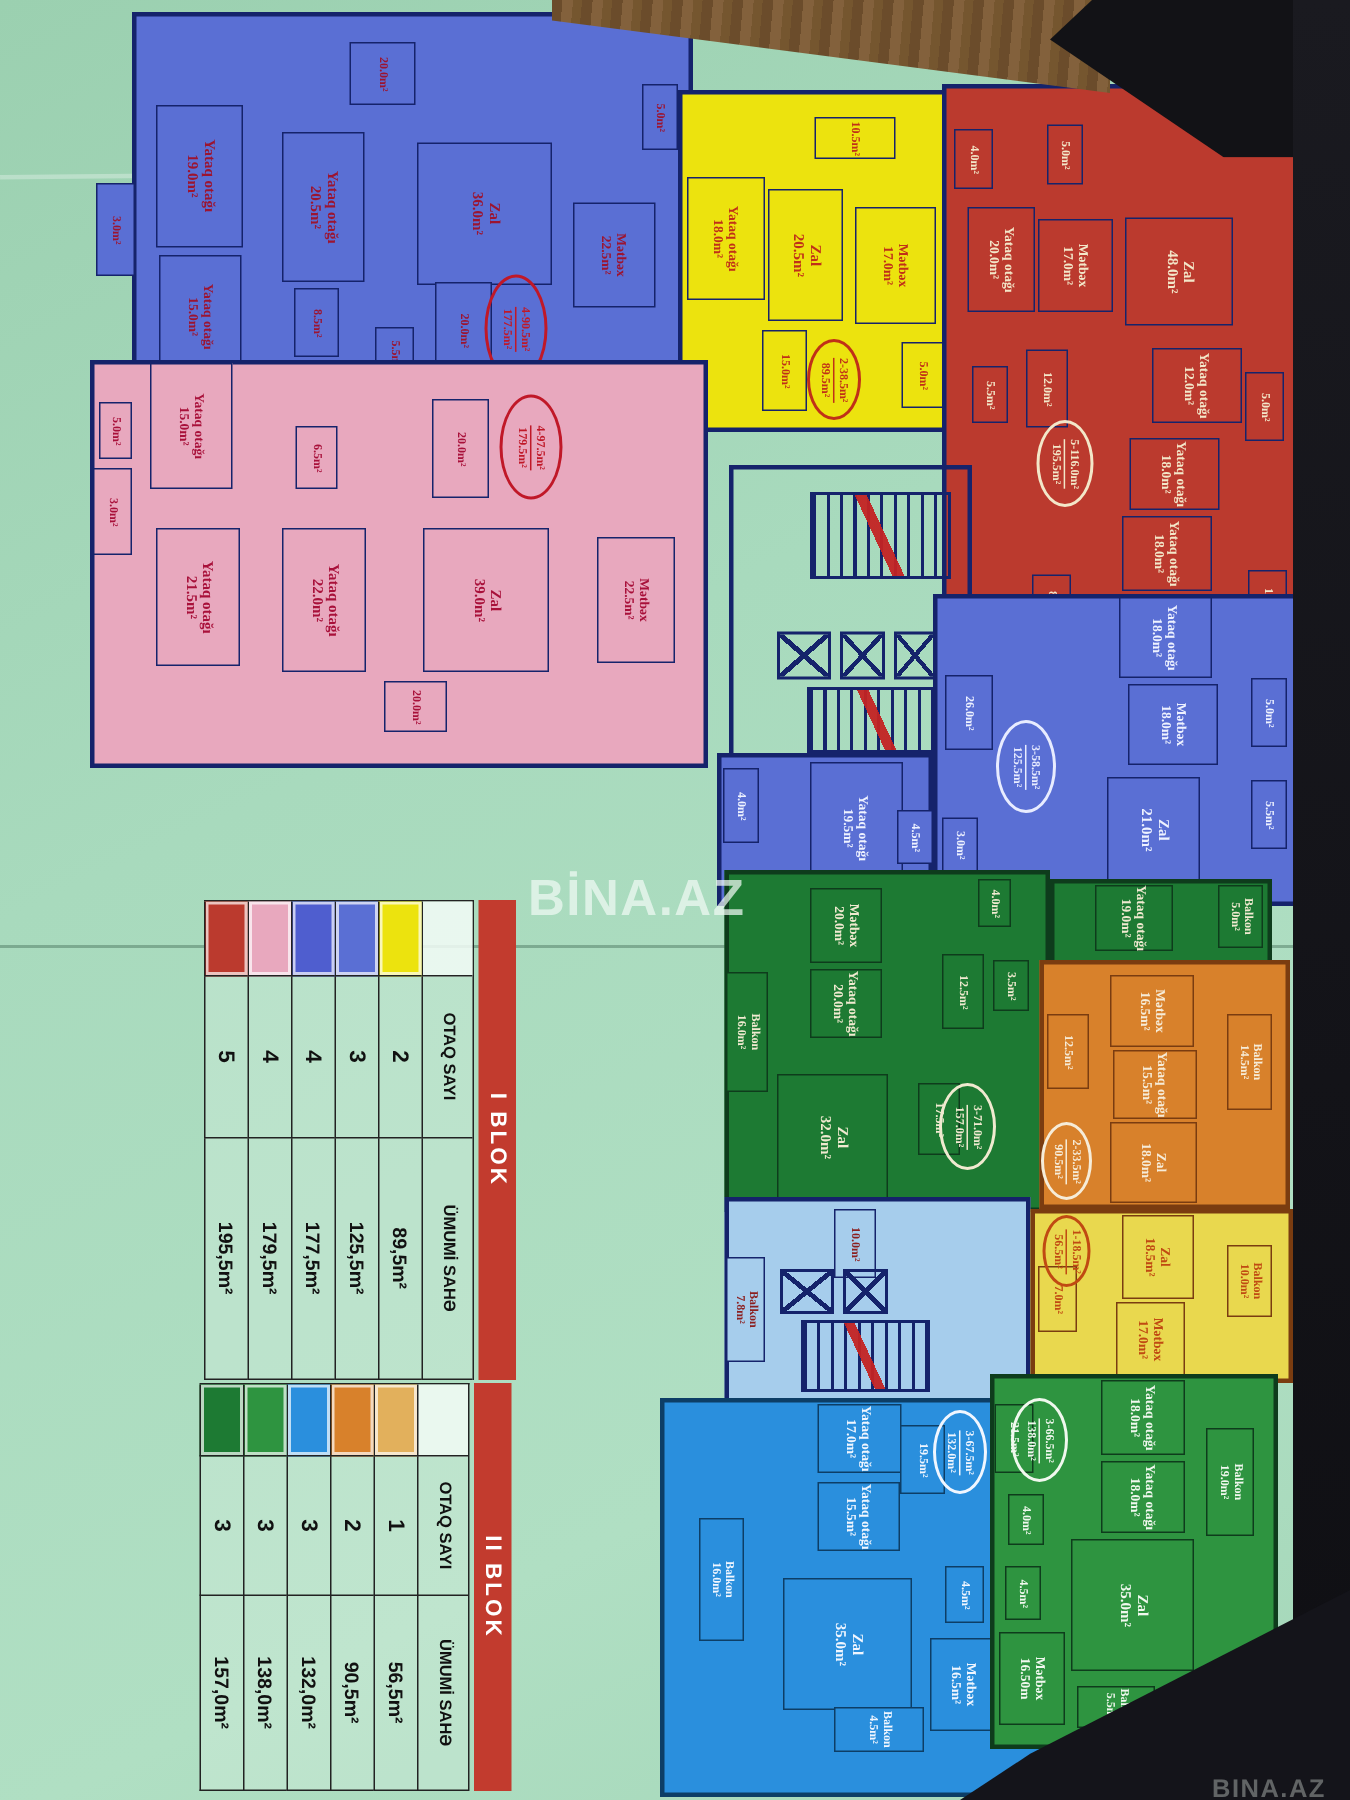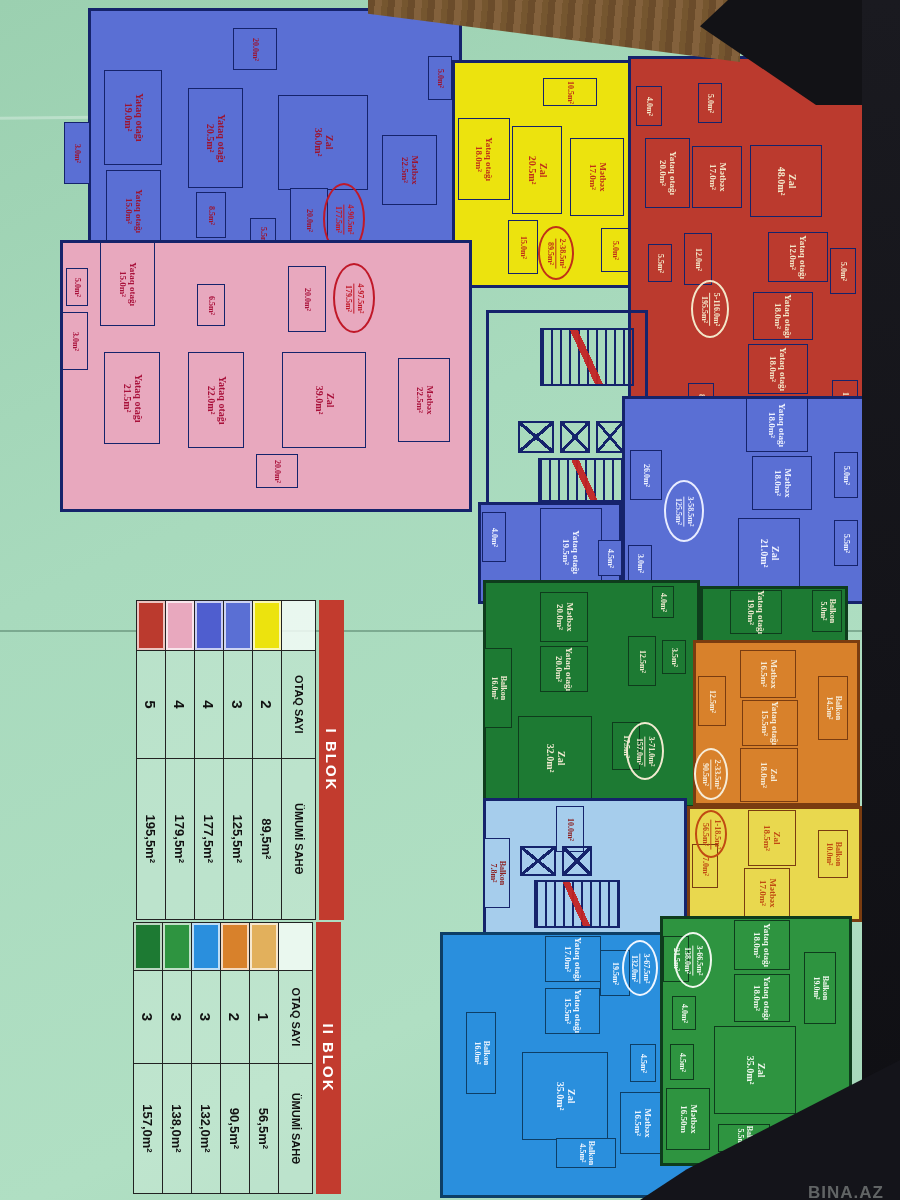--- a/index.html
+++ b/index.html
@@ -624,20 +624,21 @@
         </div>
       </div>
       <div class="oval" style="left: 674px; top: 932px; width: 38px; height: 56px; border-color: rgb(240, 248, 238); color: rgb(240, 248, 238);">
         <div class="vt" style="font-size: 8px;">
           <span class="l1">3-66.5m²</span>
           <span>138.0m²</span>
         </div>
       </div>
     </div>
 
+  <div id="watermark-center">BİNA.AZ</div>
 
   <div id="legend-blok1" class="legend" style="left: 80px; top: 656px; width: 320px;">
       <div class="lg-title">I BLOK</div>
       <div class="lg-grid" style="grid-template-columns: 50px 1fr 1.5fr;">
         <div class="lg-cell lg-head" style="height: 34px; background: rgba(245, 252, 248, 0.8);"></div>
         <div class="lg-cell lg-head">OTAQ SAYI</div>
         <div class="lg-cell lg-head">ÜMUMİ SAHƏ</div>
         <div class="lg-cell lg-swatch" style="height: 29px; background: rgb(236, 227, 14);"></div>
         <div class="lg-cell lg-num">2</div>
         <div class="lg-cell lg-area">89,5m²</div>

